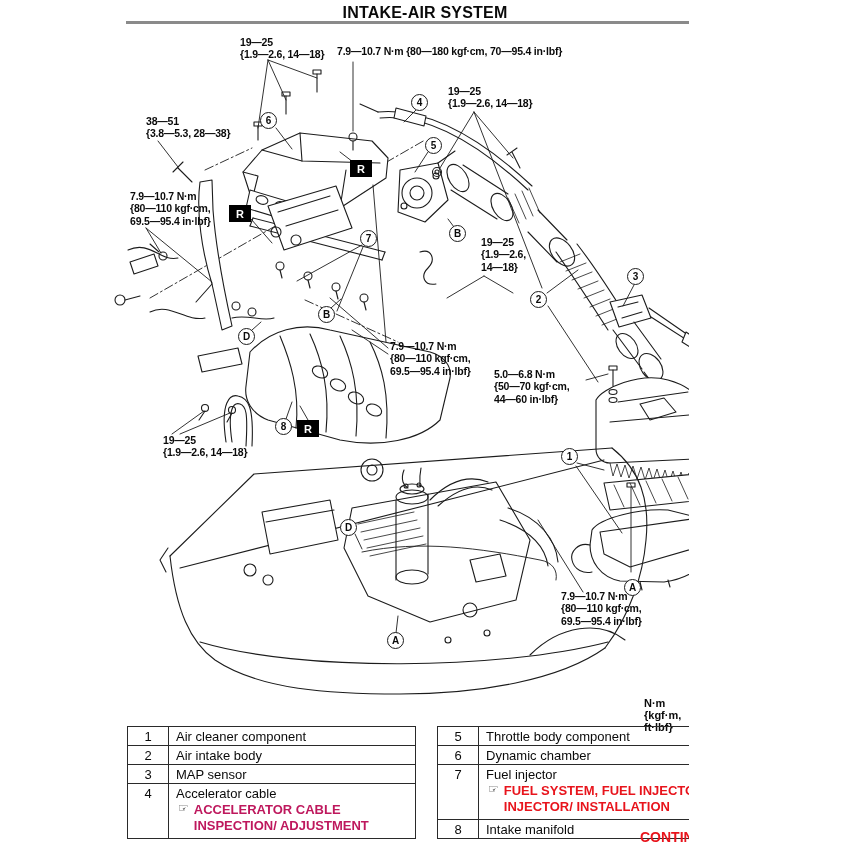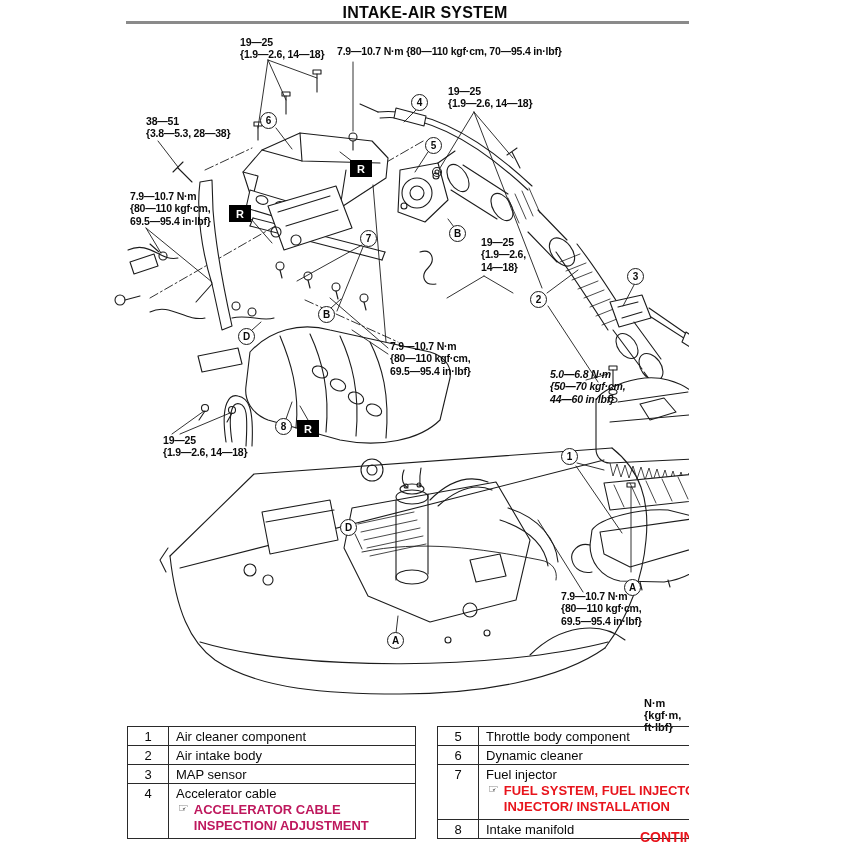--- a/index.html
+++ b/index.html
@@ -248,35 +248,35 @@
     <path class="lead" d="M396,633 L398,616"></path>
     <path class="lead" d="M454,227 L448,219"></path>
     <path class="lead" d="M331,308 L341,299"></path>
     <path class="lead" d="M252,330 L261,322"></path>
     <path class="lead" d="M355,534 L362,549"></path>
     <path class="lead" d="M251,219 L272,243 M308,420 L300,406 M353,162 L340,152"></path>
   </svg>
 
   <div class="callout" style="left:240px;top:36px;">19—25
 {1.9—2.6, 14—18}</div>
-  <div class="callout" style="left:337px;top:45px;">7.9—10.7 N·m {80—110 kgf·cm, 70—95.4 in·lbf}</div>
+  <div class="callout" style="left:337px;top:45px;">7.9—10.7 N·m {80—180 kgf·cm, 70—95.4 in·lbf}</div>
   <div class="callout" style="left:448px;top:85px;">19—25
 {1.9—2.6, 14—18}</div>
   <div class="callout" style="left:146px;top:115px;">38—51
 {3.8—5.3, 28—38}</div>
   <div class="callout" style="left:130px;top:190px;">7.9—10.7 N·m
 {80—110 kgf·cm,
 69.5—95.4 in·lbf}</div>
   <div class="callout" style="left:481px;top:236px;">19—25
 {1.9—2.6,
 14—18}</div>
   <div class="callout" style="left:390px;top:340px;">7.9—10.7 N·m
 {80—110 kgf·cm,
 69.5—95.4 in·lbf}</div>
-  <div class="callout" style="left:550px;top:368px;font-style:italic;">5.0—6.8 N·m
+  <div class="callout" style="left:494px;top:368px;">5.0—6.8 N·m
 {50—70 kgf·cm,
 44—60 in·lbf}</div>
   <div class="callout" style="left:163px;top:434px;">19—25
 {1.9—2.6, 14—18}</div>
   <div class="callout" style="left:561px;top:590px;">7.9—10.7 N·m
 {80—110 kgf·cm,
 69.5—95.4 in·lbf}</div>
 
   <div class="units-note" style="left:644px;top:697px;">N·m {kgf·m, ft·lbf}</div>
 
@@ -328,21 +328,21 @@
     </table>
 
   <table class="ptable" style="left:437px;top:726px;width:291px;">
     <tbody>
         <tr>
       <td class="num">5</td>
       <td class="nm">Throttle body component</td>
     </tr>
     <tr>
       <td class="num">6</td>
-      <td class="nm">Dynamic cleaner</td>
+      <td class="nm">Dynamic chamber</td>
     </tr>
     <tr>
       <td class="num">7</td>
       <td class="nm">
         <div>Fuel injector</div>
         <div class="ref-line">
           <span class="hand">☞</span>
           <span class="ref-text" style="color:#e8141c;">FUEL SYSTEM, FUEL INJECTOR INJECTOR/ INSTALLATION</span>
         </div>
       </td>

